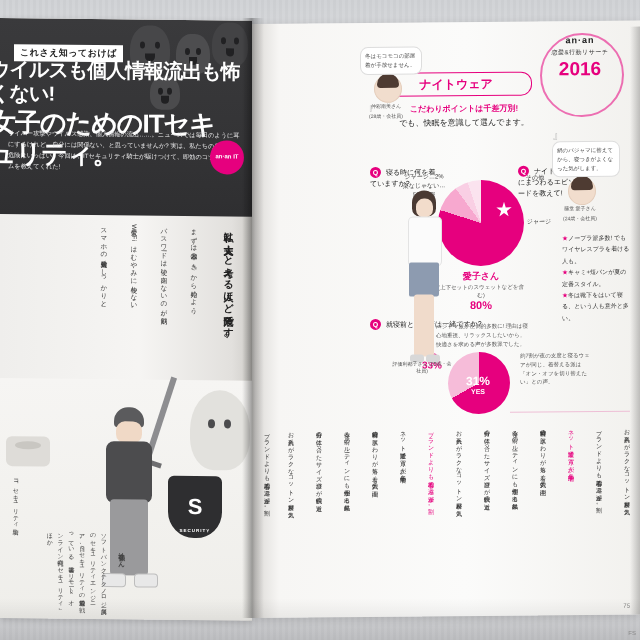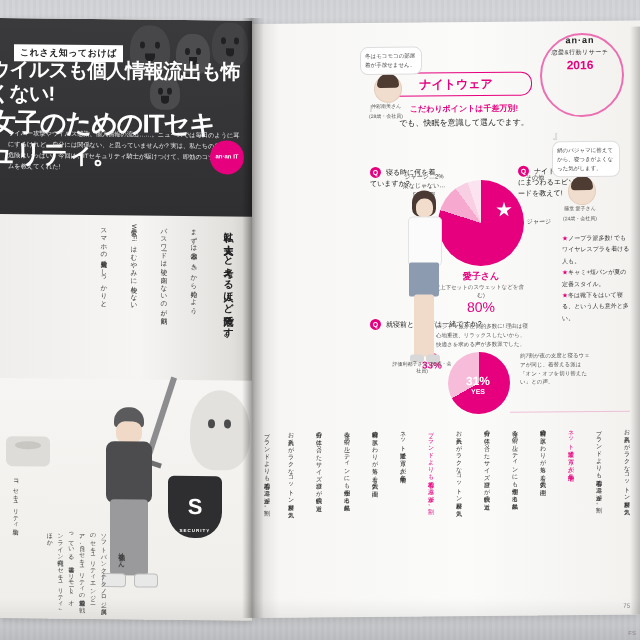--- a/index.html
+++ b/index.html
@@ -86,21 +86,21 @@
   .stump{position:absolute;left:6px;top:58px;width:44px;height:30px;background:#dedcd8;border-radius:6px;}
   .stump:after{content:"";position:absolute;left:9px;top:5px;width:26px;height:8px;border-radius:50%;background:#c9c7c2;}
   .lp-illu-cap{position:absolute;writing-mode:vertical-rl;font-size:6px;color:#444;line-height:1.8;}
 
   
   .rp{position:absolute;left:0;top:0;width:388px;height:594px;}
   .logo{position:absolute;right:14px;top:14px;width:92px;height:86px;text-align:center;}
   .logo .anan{font-size:9px;font-weight:bold;color:#222;letter-spacing:1px;}
   .logo .big{font-size:25px;font-weight:bold;color:#111;line-height:1;margin-top:1px;}
   .logo .sub{font-size:6px;color:#333;margin-top:3px;letter-spacing:.5px;}
-  .logo .year{font-size:12px;font-weight:bold;color:#e6007e;margin-top:1px;}
+  .logo .year{font-size:19px;font-weight:bold;color:#e6007e;margin-top:1px;}
   .logo:before{content:"";position:absolute;left:6px;top:-2px;width:80px;height:80px;border:2px solid #e6007e;
     border-radius:50%;opacity:.55;}
 
   .sec-no{position:absolute;left:150px;top:44px;font-size:6px;color:#e6007e;}
   .sec-title{position:absolute;left:128px;top:50px;width:150px;height:22px;border:1.5px solid #e6007e;
     border-radius:11px;color:#e6007e;font-size:12px;font-weight:bold;display:flex;align-items:center;justify-content:center;}
   .sec-lead{position:absolute;left:118px;top:80px;width:188px;font-size:8px;color:#222;line-height:1.7;text-align:center;}
   .sec-lead .pink{color:#e6007e;font-weight:bold;}
   .quote-l{position:absolute;left:110px;top:80px;font-size:13px;color:#bbb;}
   .quote-r{position:absolute;left:300px;top:104px;font-size:13px;color:#bbb;}
@@ -117,21 +117,21 @@
     background:conic-gradient(#e6007e 0deg 288deg,#f7a8cf 288deg 324deg,#f9cfe4 324deg 342deg,#fbe3ef 342deg 360deg);}
   .pie1 .star{position:absolute;left:58px;top:22px;width:16px;height:16px;background:#fff;
     clip-path:polygon(50% 0,61% 35%,98% 35%,68% 57%,79% 91%,50% 70%,21% 91%,32% 57%,2% 35%,39% 35%);}
   .pie-lab{position:absolute;text-align:center;font-size:6px;color:#333;line-height:1.5;}
   .pl-a{left:150px;top:150px;width:44px;}
   .pl-b{left:262px;top:152px;width:42px;}
   .pl-c{left:264px;top:196px;width:46px;}
   .pie-main{position:absolute;left:184px;top:248px;width:90px;text-align:center;}
   .pie-main .nm{font-size:9px;font-weight:bold;color:#e6007e;}
   .pie-main .dt{font-size:5.5px;color:#555;line-height:1.4;margin-top:1px;}
-  .pie-main .pc{font-size:14px;font-weight:normal;color:#e6007e;}
+  .pie-main .pc{font-size:11px;font-weight:bold;color:#e6007e;}
 
   .pie2{position:absolute;left:196px;top:330px;width:62px;height:62px;border-radius:50%;
     background:conic-gradient(#e6007e 0deg 241deg,#f6bcd9 241deg 360deg);}
   .pie2-yes{position:absolute;left:214px;top:352px;text-align:center;color:#fff;font-size:7px;font-weight:bold;}
   .pie2-yes .n{font-size:12px;display:block;}
   .pie2-no{position:absolute;left:170px;top:330px;text-align:center;color:#e6007e;font-size:7px;font-weight:bold;}
   .pie2-no .n{font-size:10px;display:block;}
 
   .model{position:absolute;left:146px;top:168px;width:52px;height:190px;}
   .m-hair{position:absolute;left:14px;top:0;width:24px;height:26px;background:#4a3a33;border-radius:12px 12px 8px 8px;}

